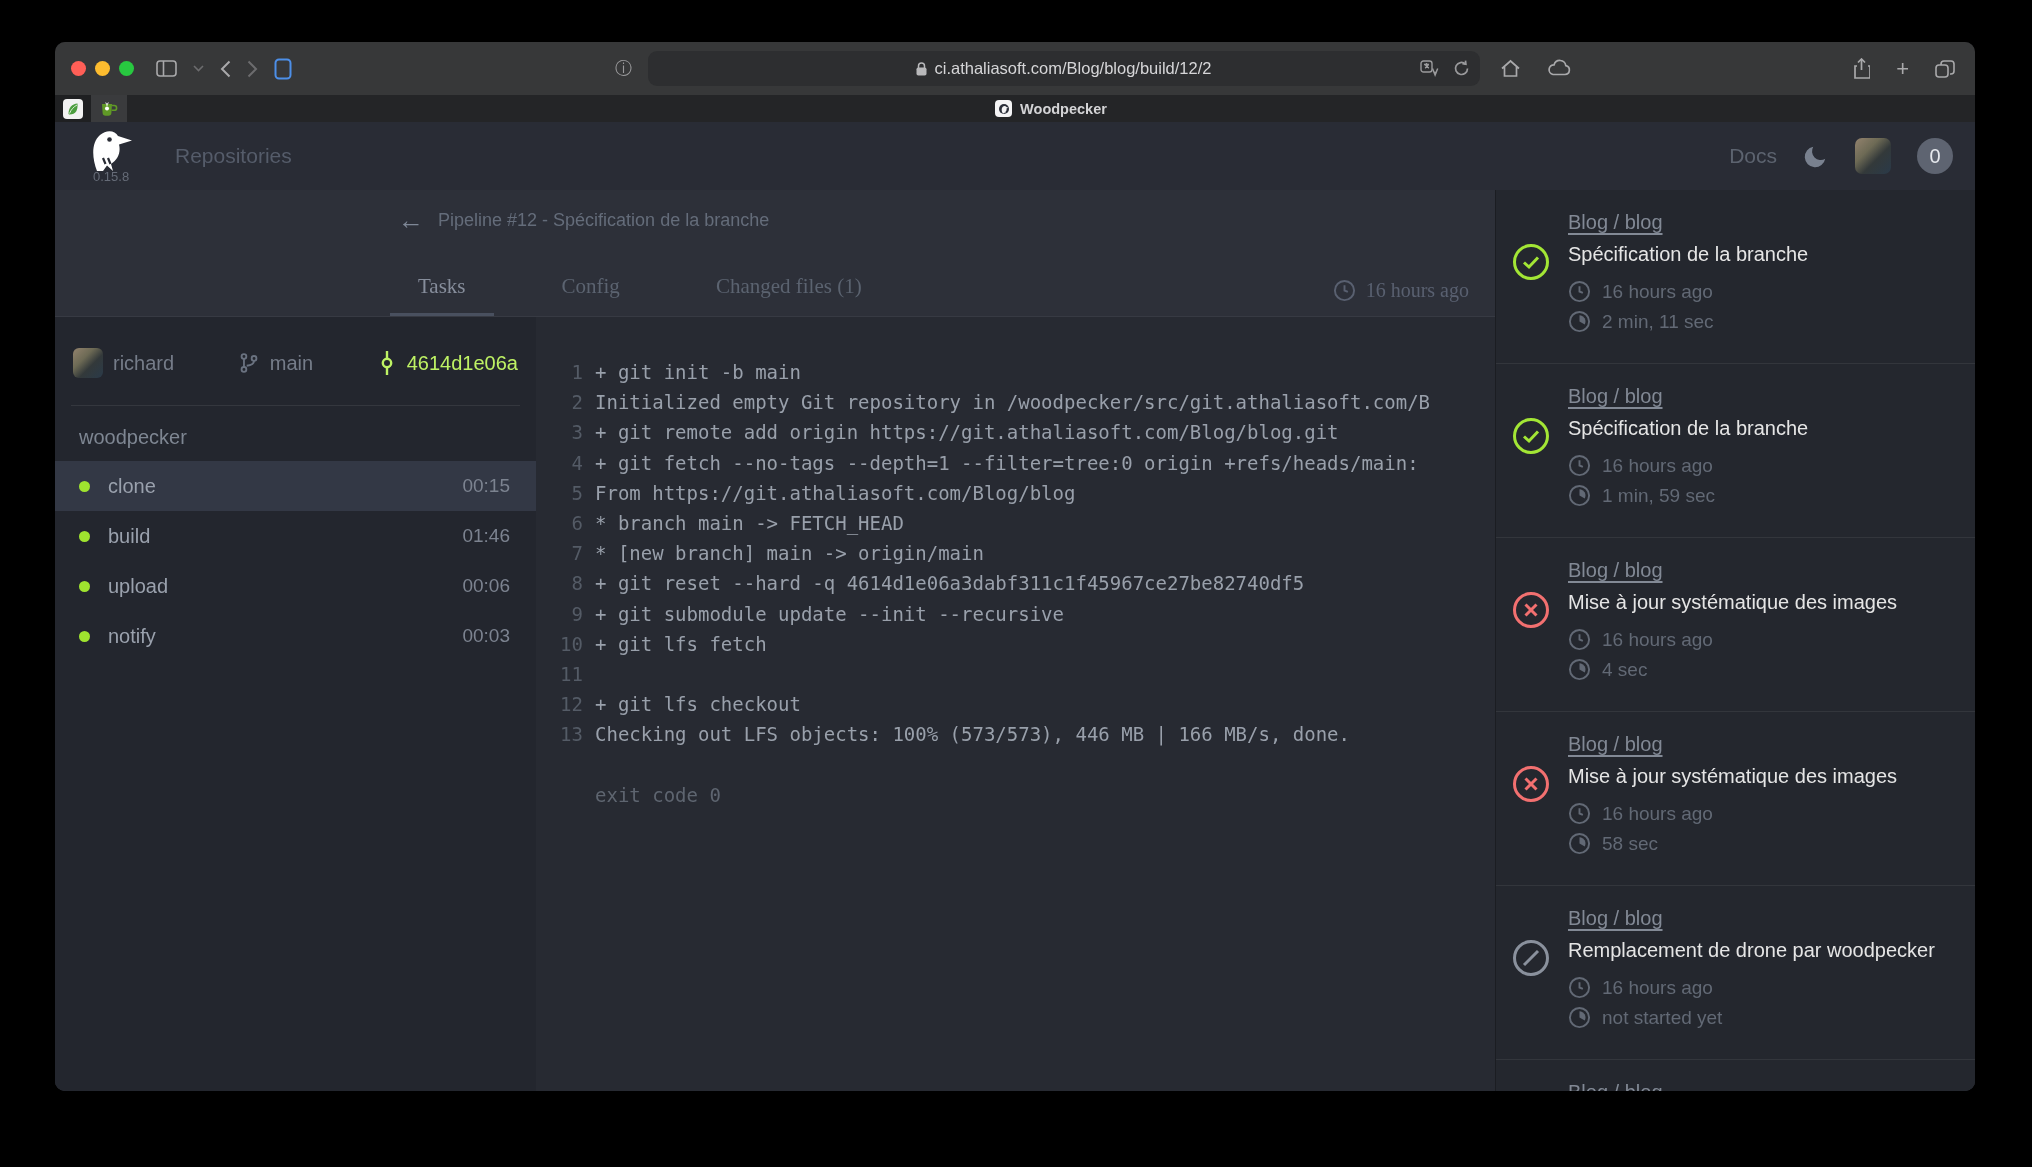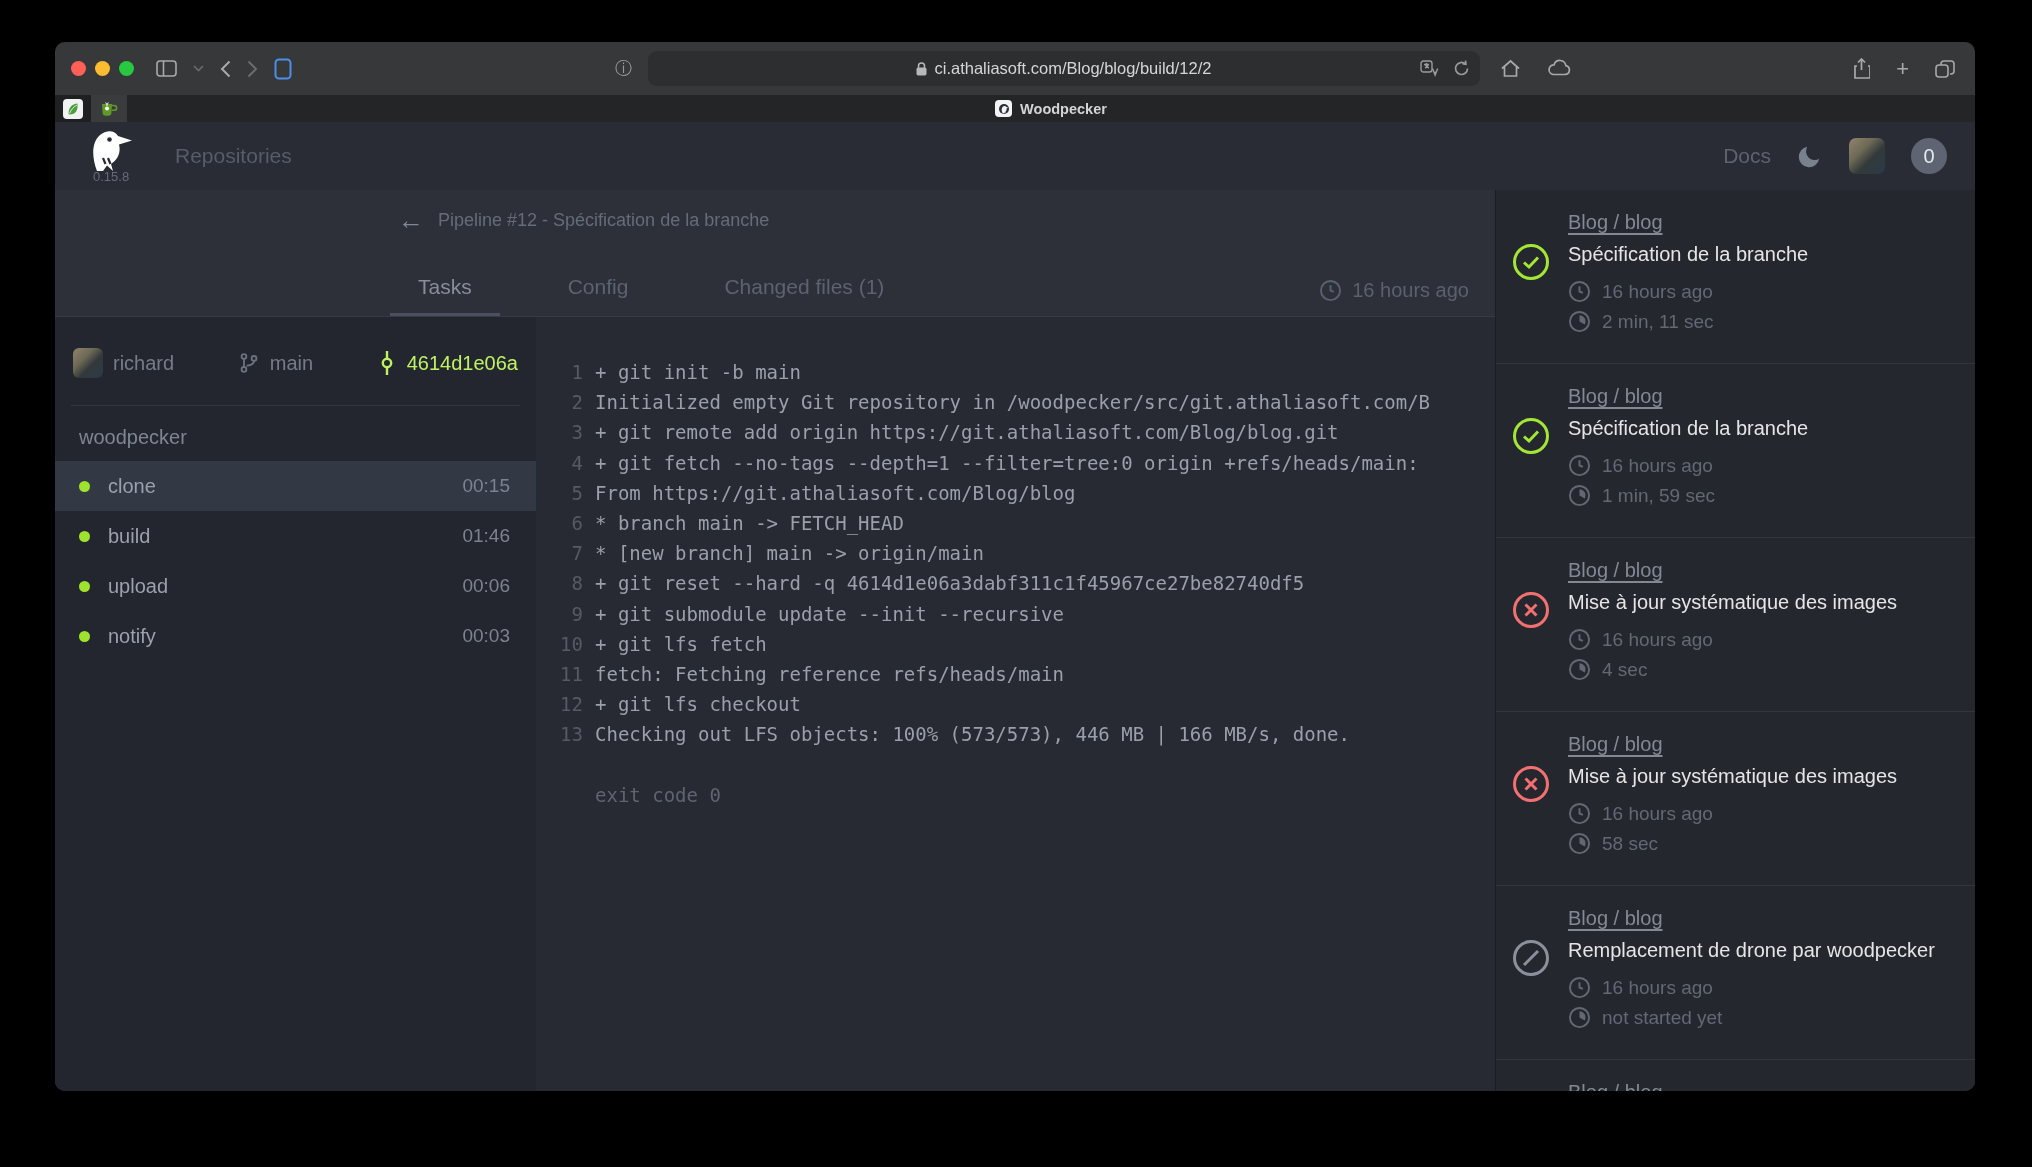--- a/index.html
+++ b/index.html
@@ -32,35 +32,35 @@
   .widetab{flex:1;background:#242527;display:flex;align-items:center;justify-content:center;gap:8px;}
   .favicon{width:17px;height:17px;border-radius:4px;background:#f4f4f5;display:flex;align-items:center;justify-content:center;}
   .tabtitle{color:#d4d4d6;font-size:14.5px;font-weight:bold;}
 
   
   .app{flex:1;display:flex;flex-direction:column;background:#2d3039;min-height:0;}
   .appheader{height:68px;background:#292c35;display:flex;align-items:center;flex:0 0 auto;position:relative;}
   .brand{margin-left:28px;display:flex;flex-direction:column;align-items:flex-start;line-height:1;}
   .version{color:#656b77;font-size:13px;margin-top:-2px;margin-left:10px;}
   .nav-repos{color:#555c6a;font-size:21px;margin-left:40px;}
-  .hdr-right{position:absolute;right:28px;display:flex;align-items:center;gap:26px;}
+  .hdr-right{position:absolute;right:22px;display:flex;align-items:center;gap:26px;}
   .docs{color:#5c636f;font-size:21px;}
   .moon{color:#79818f;display:flex;}
   .avatar{width:36px;height:36px;border-radius:7px;
     background:linear-gradient(135deg,#93836e 0%,#6d6a55 35%,#33393a 60%,#2a3a49 100%);}
   .badge{width:36px;height:36px;border-radius:50%;background:#5e6471;color:#e6e9ee;
          display:flex;align-items:center;justify-content:center;font-size:20px;}
 
   .appbody{flex:1;display:flex;min-height:0;}
   .mainzone{width:1440px;display:flex;flex-direction:column;min-height:0;}
   .titlerow{height:60px;display:flex;align-items:center;padding-left:343px;gap:14px;flex:0 0 auto;}
   .backarrow{color:#7e8796;font-size:26px;line-height:1;}
   .pagetitle{color:#646c7a;font-size:18px;}
   .tabsrow{height:50px;margin-top:16px;display:flex;align-items:flex-end;padding-left:335px;
-           border-bottom:1px solid rgba(255,255,255,0.05);flex:0 0 auto;position:relative;}
+           border-bottom:1px solid rgba(255,255,255,0.05);flex:0 0 auto;position:relative;font-family:Liberation Serif, serif;}
   .ptab{padding:0 28px 14px 28px;font-size:21px;color:#5b6370;border-bottom:3px solid transparent;}
   .ptab.active{color:#868d9b;border-bottom-color:#49505f;}
   .ptab + .ptab{margin-left:40px;}
   .when{position:absolute;right:26px;bottom:14px;display:flex;align-items:center;gap:10px;color:#596070;font-size:20px;}
 
   .contentrow{flex:1;display:flex;min-height:0;}
   
   .leftcol{width:481px;background:#23262e;display:flex;flex-direction:column;flex:0 0 auto;}
   .metarow{display:flex;align-items:center;margin:24px 18px 0 18px;height:44px;justify-content:space-between;}
   .metaitem{display:flex;align-items:center;gap:10px;color:#757c89;font-size:20px;}
@@ -388,21 +388,20 @@
     <span class="ctext">+ git submodule update --init --recursive</span>
   </div>
 
   <div class="cline">
     <span class="cnum">10</span>
     <span class="ctext">+ git lfs fetch</span>
   </div>
 
   <div class="cline">
     <span class="cnum">11</span>
-    <span class="ctext">fetch: Fetching reference refs/heads/main</span>
   </div>
 
   <div class="cline">
     <span class="cnum">12</span>
     <span class="ctext">+ git lfs checkout</span>
   </div>
 
   <div class="cline">
     <span class="cnum">13</span>
     <span class="ctext">Checking out LFS objects: 100% (573/573), 446 MB | 166 MB/s, done.</span>

